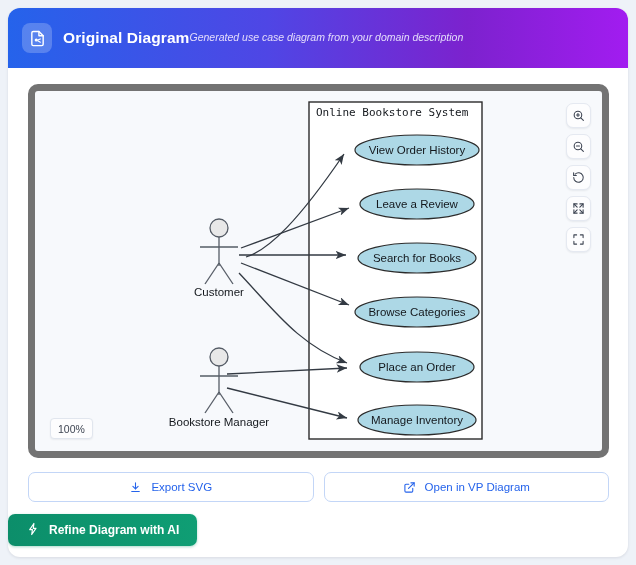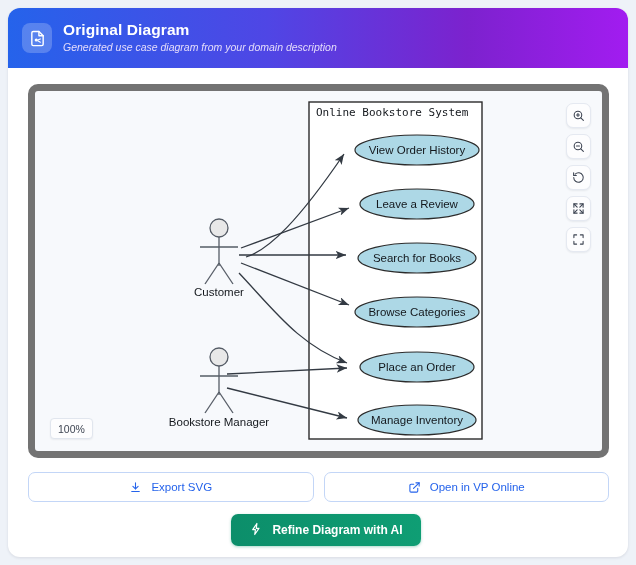--- a/index.html
+++ b/index.html
@@ -39,21 +39,21 @@
     width: 30px;
     height: 30px;
     border-radius: 8px;
     background: rgba(255,255,255,.22);
     display: flex;
     align-items: center;
     justify-content: center;
     flex: 0 0 auto;
     margin-right: 11px;
   }
-  .header-text { display: flex; flex-direction: column; justify-content: flex-start; }
+  .header-text { display: flex; flex-direction: row; justify-content: flex-start; }
   .header-title {
     color: #ffffff;
     font-size: 15.5px;
     font-weight: bold;
     line-height: 18px;
     letter-spacing: .1px;
   }
   .header-sub {
     color: #e4dcfb;
     font-size: 10.5px;
@@ -149,22 +149,20 @@
     box-sizing: border-box;
   }
   .action-btn svg { display: block; }
 
   .primary-row {
     position: absolute;
     left: 0;
     top: 506px;
     width: 620px;
     display: flex;
-    justify-content: center;
-    margin-left: 8px;
   }
   .primary-btn {
     height: 32px;
     padding: 0 18px;
     border: none;
     border-radius: 7px;
     background: linear-gradient(90deg, #0c8e6a 0%, #0f9e74 100%);
     color: #ffffff;
     font-size: 12px;
     font-weight: bold;
@@ -346,21 +344,21 @@
     </div>
 
     <div class="action-btn">
       <span>
         <svg width="13" height="13" viewBox="0 0 24 24" fill="none" stroke="#2563eb" stroke-width="2" stroke-linecap="round" stroke-linejoin="round">
           <path d="M18 13.4v5.1a2 2 0 0 1-2 2H5.5a2 2 0 0 1-2-2V8a2 2 0 0 1 2-2h5.1"></path>
           <polyline points="14.6 3.4 20.6 3.4 20.6 9.4"></polyline>
           <line x1="10.2" y1="13.8" x2="20.6" y2="3.4"></line>
         </svg>
       </span>
-      <span>Open in VP Online</span>
+      <span>Open in VP Diagram</span>
     </div>
   </div>
 
   <div class="primary-row">
     <div class="primary-btn">
       <span>
         <svg width="14" height="14" viewBox="0 0 24 24" fill="none" stroke="#ffffff" stroke-width="2" stroke-linecap="round" stroke-linejoin="round">
           <path d="M13.6 2.5 6.4 13.2h4.6L9.8 21.5 17 10.8h-4.6z"></path>
         </svg>
       </span>

